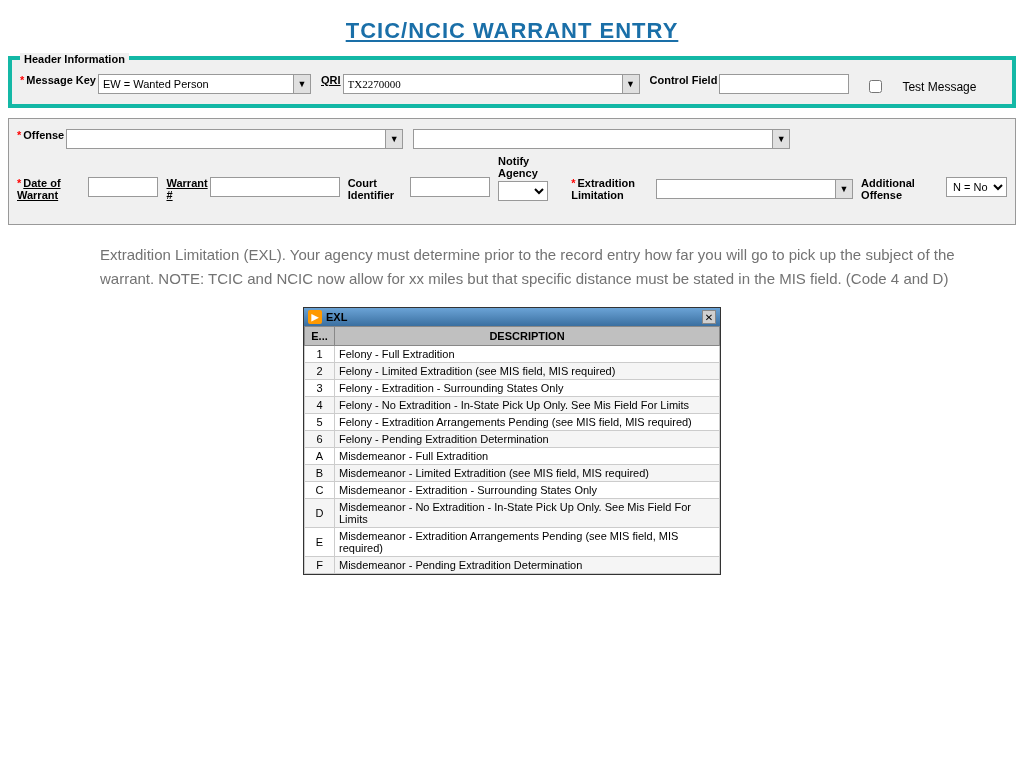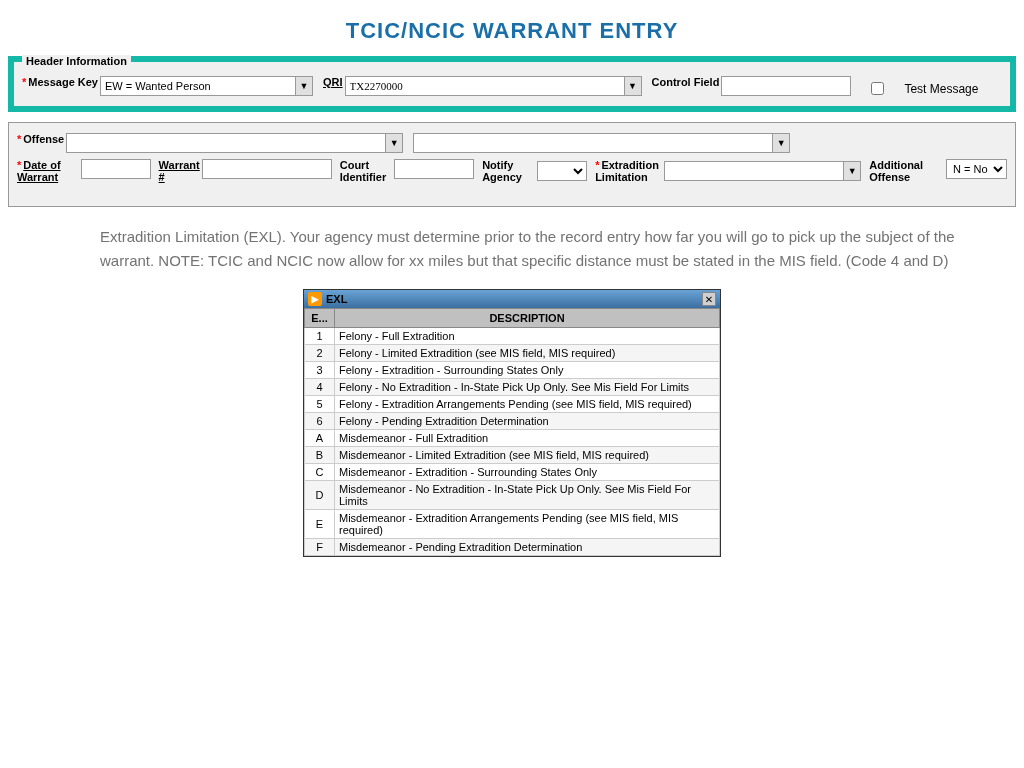--- a/index.html
+++ b/index.html
@@ -12,24 +12,25 @@
       min-height: 768px;
     }
 
     .page-title {
       text-align: center;
       font-size: 22px;
       font-weight: bold;
       color: #1a6fa8;
       padding: 18px 0 12px 0;
       letter-spacing: 1px;
+      text-decoration: underline;
     }
 
     .header-section {
-      border: 6px solid #14b8a6;
+      border: 4px solid #14b8a6;
       margin: 0 8px 10px 8px;
       padding: 6px 4px 10px 8px;
       position: relative;
       background: #f0f0f0;
     }
 
     .section-legend {
       font-size: 11px;
       font-weight: bold;
       color: #000;
@@ -144,21 +145,21 @@
     }
 
     .date-input { width: 70px; }
     .agency-case-input { width: 150px; }
     .warrant-num-input { width: 130px; }
     .court-id-input { width: 80px; }
     .extradition-input { width: 180px; }
 
     .notify-agency-group {
       display: flex;
-      flex-direction: row;
+      flex-direction: column;
       gap: 2px;
     }
 
     .description-text {
       margin: 18px 60px 16px 100px;
       font-size: 15px;
       line-height: 1.6;
       color: #737373;
     }
 

